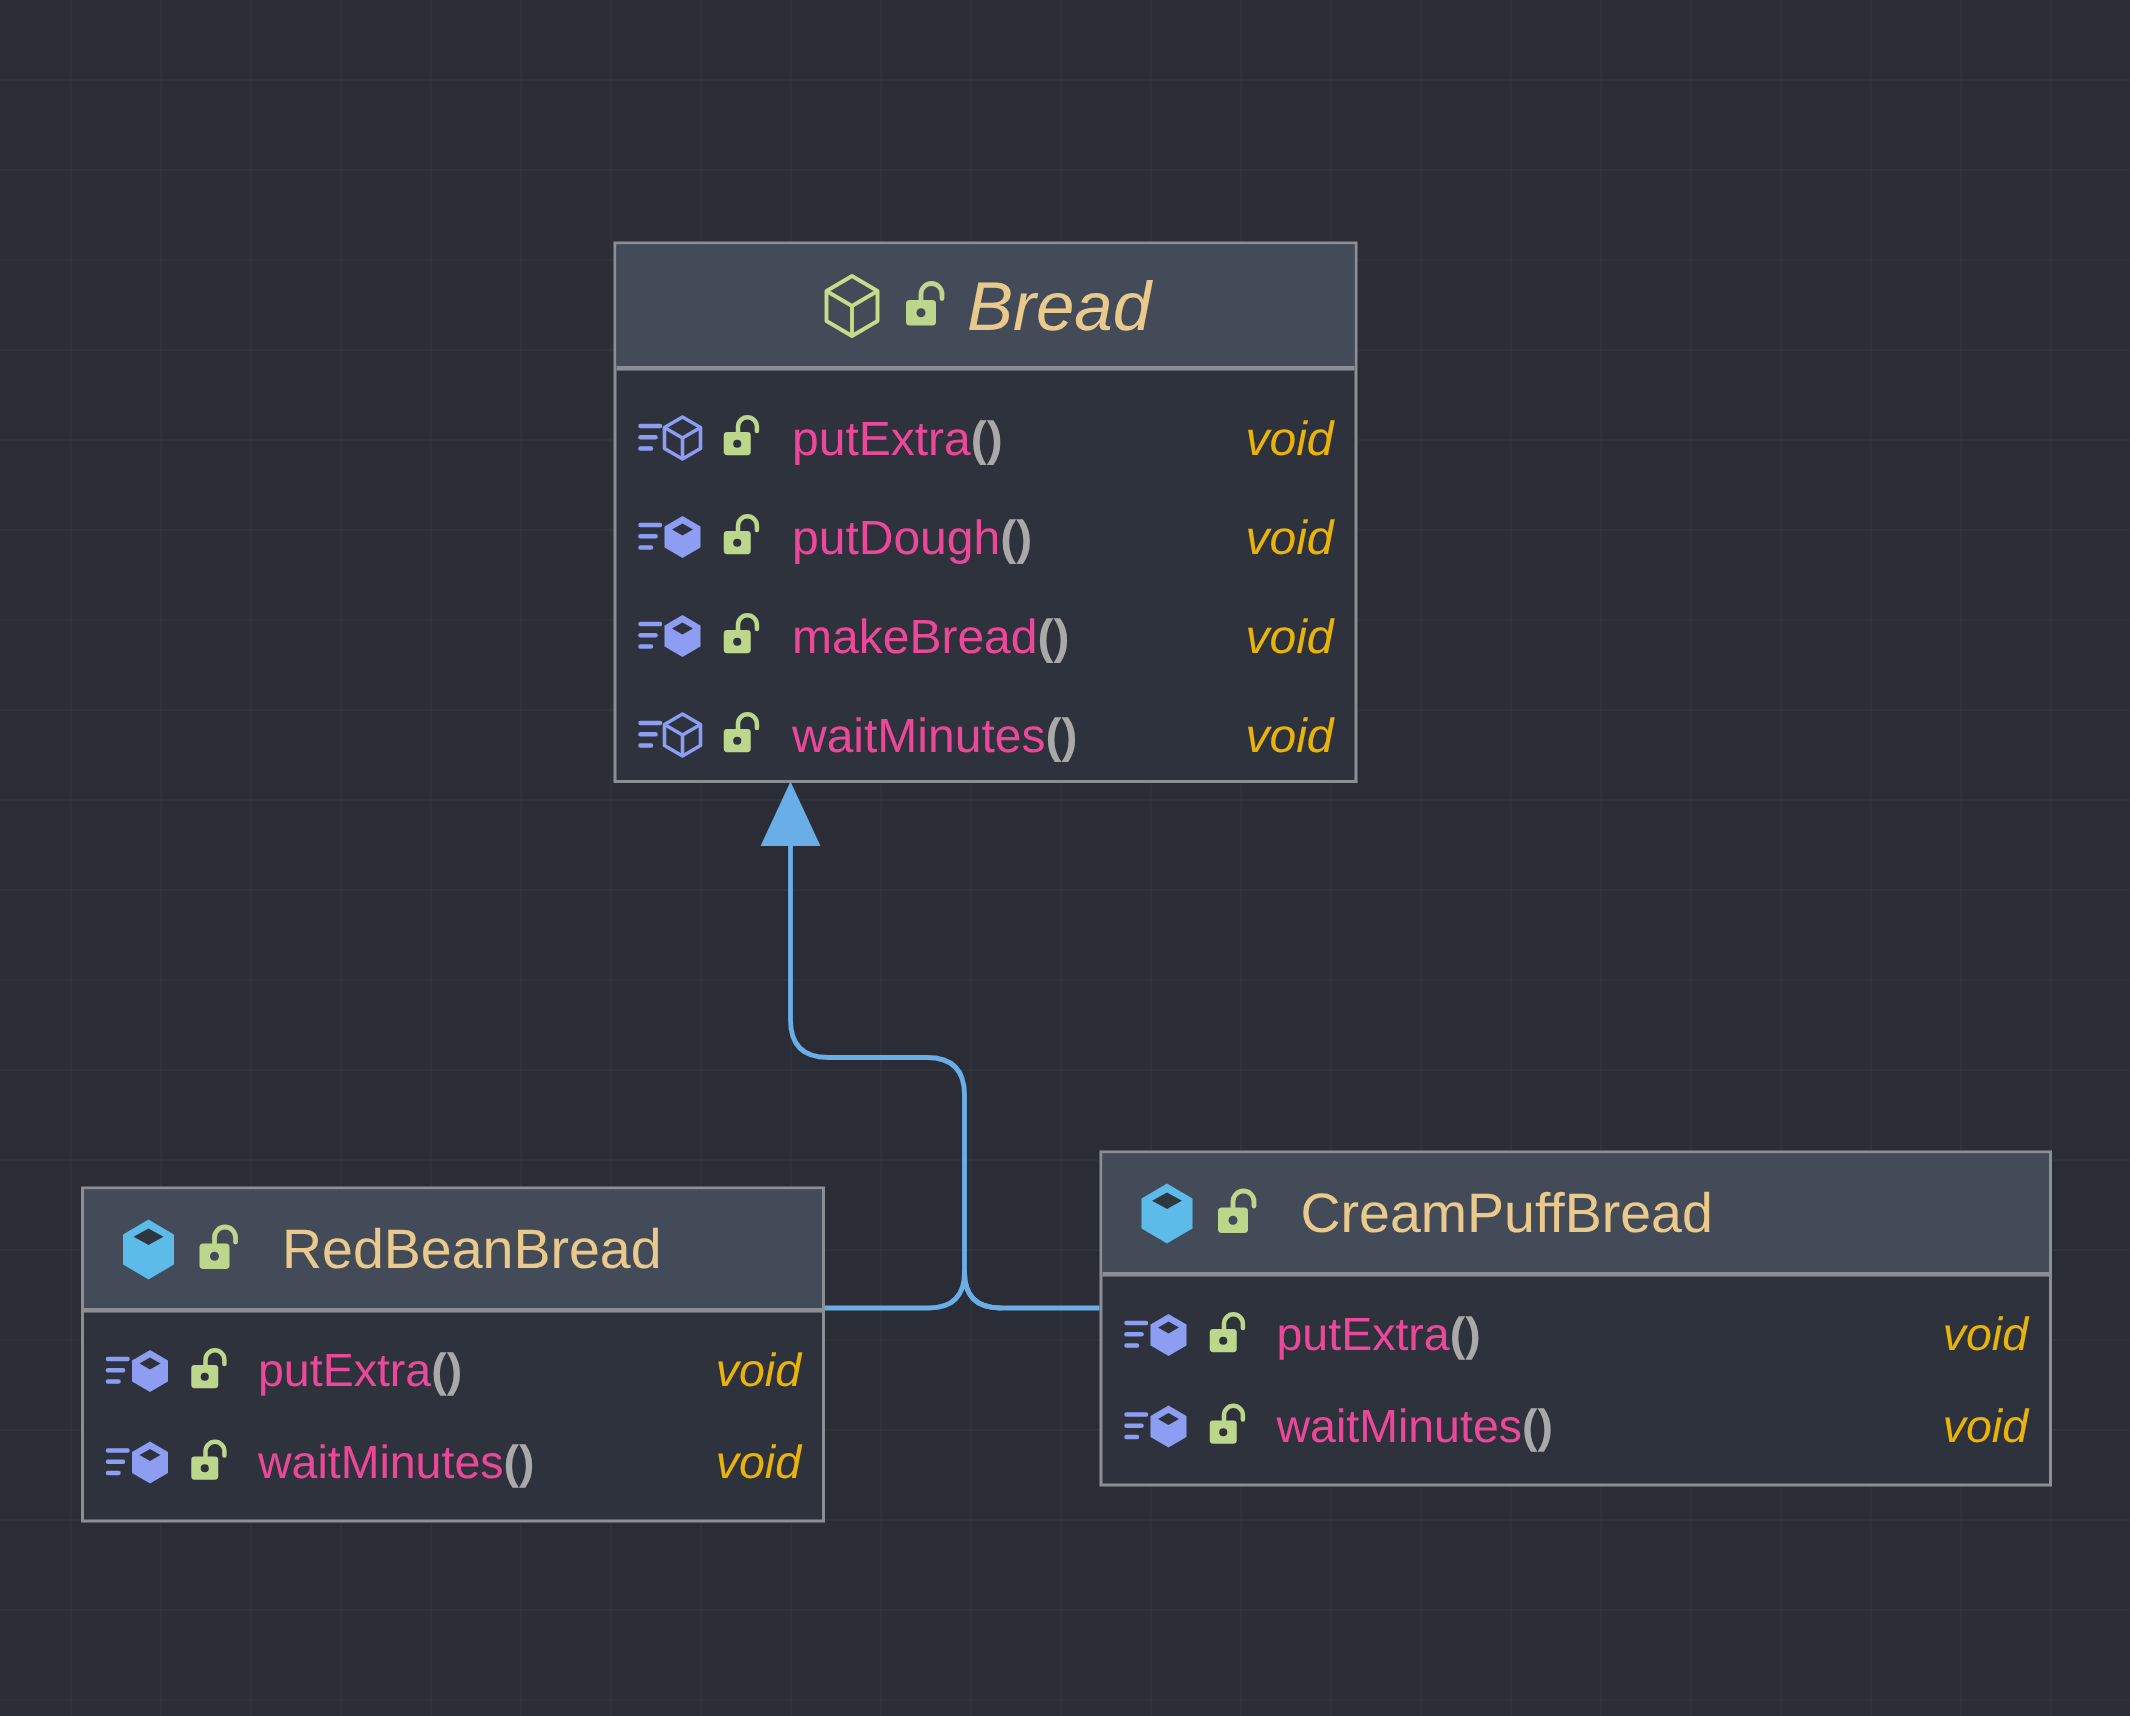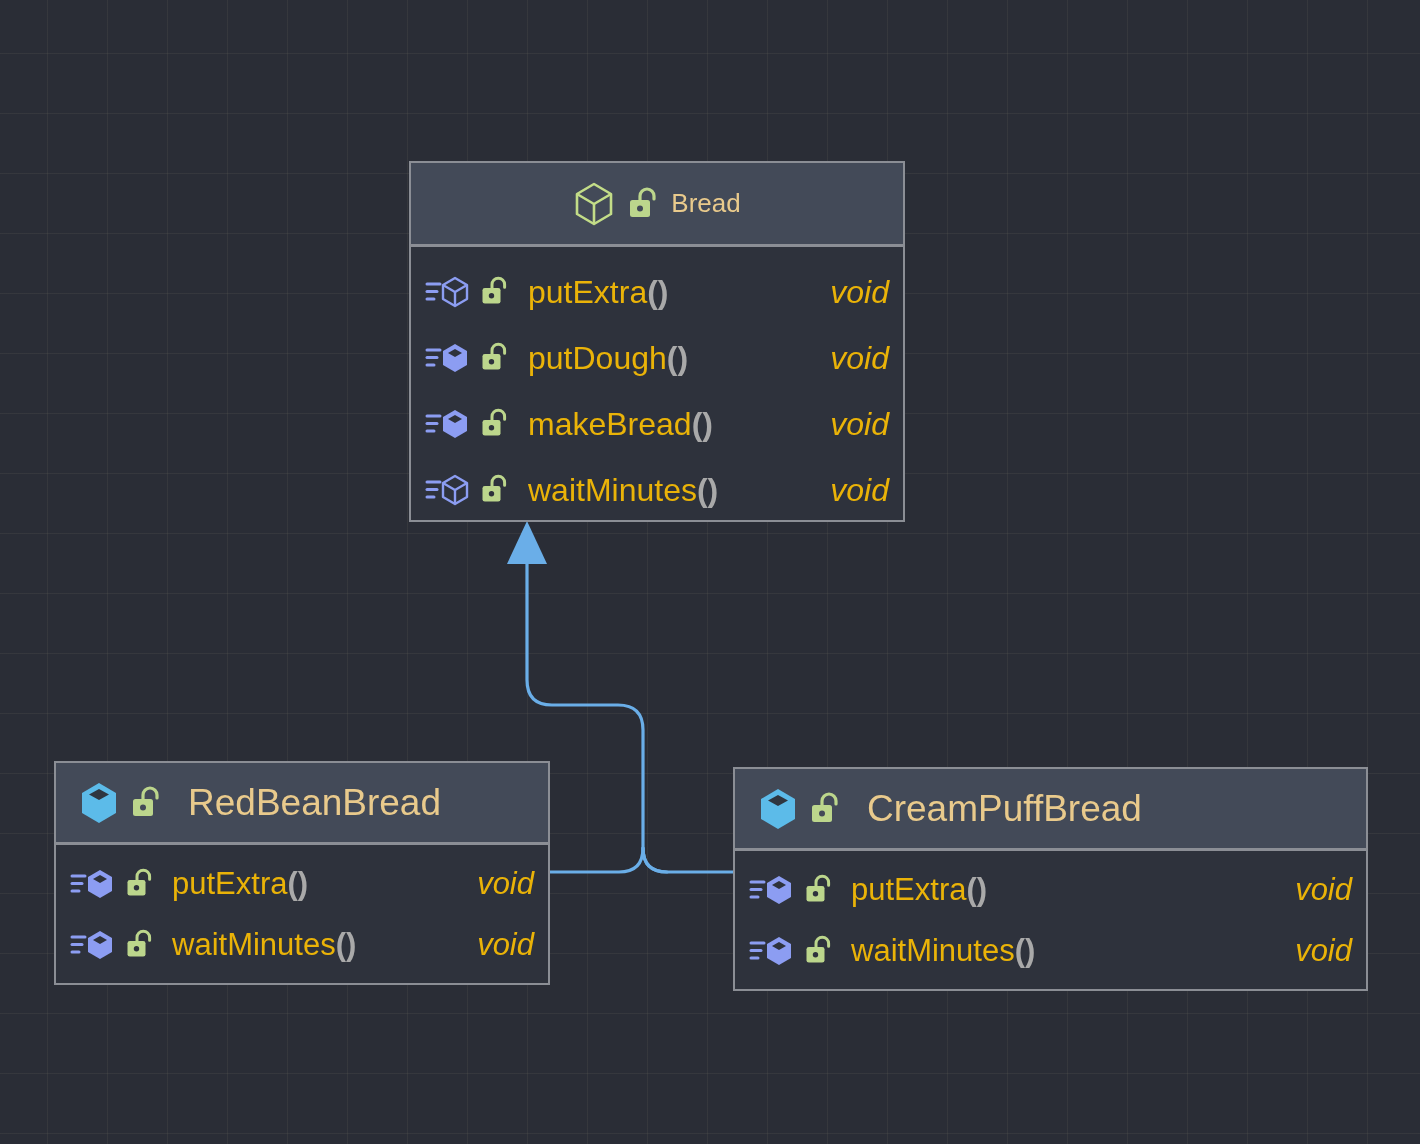--- a/index.html
+++ b/index.html
@@ -52,51 +52,51 @@
     white-space: nowrap;
   }
   .uml-members {
     box-sizing: border-box;
   }
   .member-row {
     display: flex;
     align-items: center;
     white-space: nowrap;
   }
-  .m-name { color: #eab308; }
+  .m-name { color: #ec4899; }
   .m-parens { color: #a9a9a9; font-weight: bold; }
   .m-type {
     color: #eab308;
     font-style: italic;
     margin-left: auto;
   }
   .ico {
     display: inline-flex;
     align-items: center;
     justify-content: center;
     flex: none;
   }
 
   
   #cls-bread {
     left: 409px; top: 161px;
     width: 496px; height: 361px;
   }
   #cls-bread .uml-header { height: 84px; }
-  #cls-bread .cls-name { font-size: 26px; }
+  #cls-bread .cls-name { font-size: 46px; font-style: italic; }
   #cls-bread .uml-header .ico { margin-right: 12px; }
   #cls-bread .uml-header .ico:last-of-type { margin-right: 22px; }
   #cls-bread .uml-members { padding: 12px 14px 10px 14px; }
   #cls-bread .member-row { height: 66px; font-size: 32px; }
   #cls-bread .member-row .ico { margin-right: 9px; }
   #cls-bread .member-row .ico.lock { margin-right: 18px; }
 
   
   #cls-redbean {
-    left: 54px; top: 761px;
+    left: 54px; top: 791px;
     width: 496px; height: 224px;
   }
   #cls-redbean .uml-header { height: 82px; justify-content: flex-start; padding-left: 22px; }
   #cls-redbean .cls-name { font-size: 37px; }
   #cls-redbean .uml-header .ico { margin-right: 10px; }
   #cls-redbean .uml-header .ico.lock { margin-right: 26px; }
   #cls-redbean .uml-members { padding: 8px 14px 8px 14px; }
   #cls-redbean .member-row { height: 61px; font-size: 31px; }
   #cls-redbean .member-row .ico { margin-right: 9px; }
   #cls-redbean .member-row .ico.lock { margin-right: 17px; }

